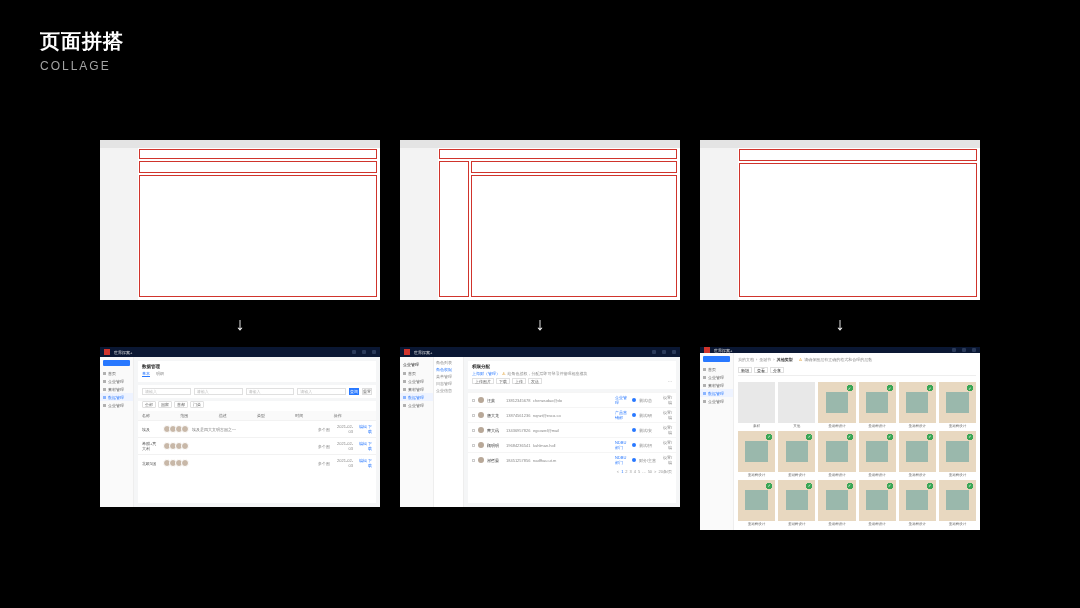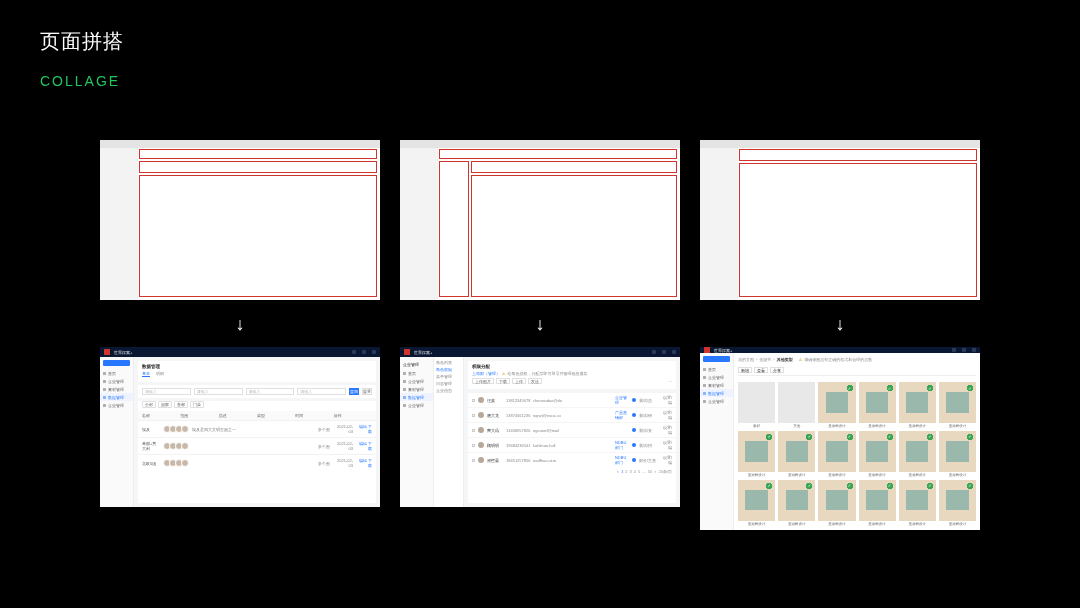--- a/index.html
+++ b/index.html
@@ -1,22 +1,22 @@
 <!DOCTYPE html>
 <html><head>
   <meta charset="utf-8">
   <style>
     * { margin: 0; padding: 0; box-sizing: border-box; }
     body { background: #000; width: 1080px; height: 608px; font-family: -apple-system, "Helvetica Neue", Arial, sans-serif; overflow: hidden; }
 
     .slide { width: 100%; height: 100%; position: relative; }
 
     .title-block { position: absolute; top: 28px; left: 40px; }
-    .title-cn { color: #fff; font-size: 20px; font-weight: 400; letter-spacing: 1px; }
-    .title-en { color: #22c55e; font-size: 14px; letter-spacing: 2px; margin-top: 18px; }
+    .title-cn { color: #fff; font-size: 20px; font-weight: 700; letter-spacing: 1px; }
+    .title-en { color: #a3a3a3; font-size: 12px; letter-spacing: 2px; margin-top: 4px; }
 
     .grid { position: absolute; top: 140px; left: 100px; right: 100px; display: flex; justify-content: space-between; }
     .col { width: 280px; display: flex; flex-direction: column; align-items: center; }
 
     
     .wire { width: 280px; height: 160px; background: #fff; position: relative; }
     .wire .topbar { position: absolute; top: 0; left: 0; right: 0; height: 8px; background: #e4e4e4; }
     .wire .sidestrip { position: absolute; top: 8px; left: 0; width: 38px; bottom: 0; background: #f3f3f3; }
     .wire .row1 { position: absolute; left: 40px; right: 4px; top: 10px; height: 8px; outline: 1px solid #d0342c; }
     .wire .row2 { position: absolute; left: 40px; right: 4px; top: 22px; height: 10px; outline: 1px solid #d0342c; }

